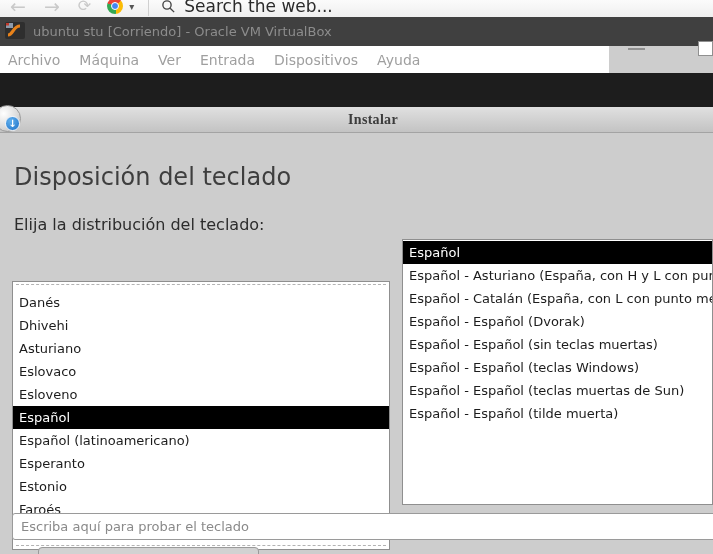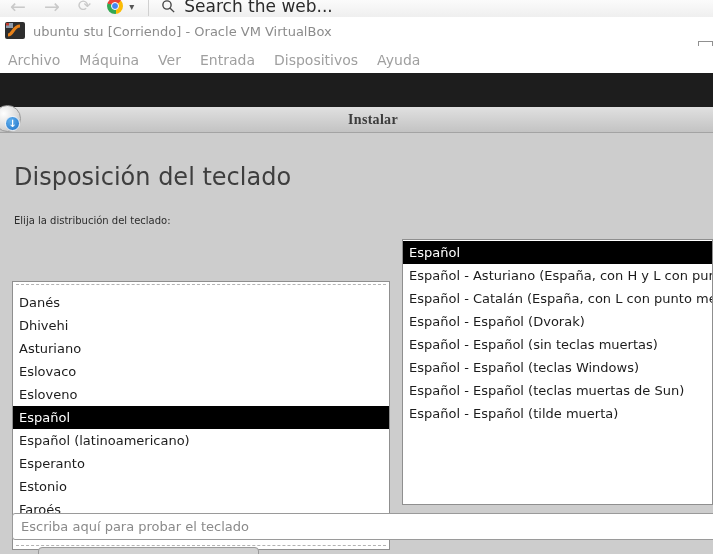--- a/index.html
+++ b/index.html
@@ -25,34 +25,34 @@
   .chrome-center{
     position:absolute;inset:4px;border-radius:50%;
     background:#4285f4;border:1.5px solid #fff;box-sizing:border-box;
   }
   .caret{color:#555;font-size:10px;margin-right:14px;}
   .sep{width:1px;height:20px;background:#d0d0d0;margin-right:12px;}
   .mag{width:15px;height:15px;margin-right:8px;flex:0 0 auto;}
   .search-text{color:#2b2b2b;font-size:17px;white-space:nowrap;}
   
   .vm-titlebar{
-    position:absolute;left:0;top:17px;width:713px;height:29px;background:#ffffff;
+    position:absolute;left:0;top:17px;width:713px;height:29px;background:#404040;
   }
   .vm-icon{position:absolute;left:5px;top:5px;width:20px;height:17px;}
   .vm-title{
     position:absolute;left:33px;top:7px;font-size:13px;color:#8c8c8c;white-space:nowrap;
   }
   .win-min{position:absolute;left:628px;top:31px;width:17px;height:2px;background:#909090;}
   .win-max{
     position:absolute;left:698px;top:24px;width:13px;height:13px;
     border:1px solid #909090;background:#fff;
   }
   
   .vm-menubar{
-    position:absolute;left:0;top:46px;width:713px;height:27px;background:#ffffff;
+    position:absolute;left:0;top:46px;width:609px;height:27px;background:#ffffff;
     display:flex;align-items:center;padding-left:8px;box-sizing:border-box;
   }
   .menu-item{color:#9f9f9f;font-size:14px;margin-right:19px;white-space:nowrap;}
   
   .vm-black{position:absolute;left:0;top:73px;width:713px;height:34px;background:#1d1d1d;}
   
   .inst-header{
     position:absolute;left:0;top:107px;width:713px;height:26px;
     background:linear-gradient(#e0e0e0,#c3c3c3);
     border-bottom:1px solid #a3a3a3;box-sizing:border-box;
@@ -70,21 +70,21 @@
   }
   .inst-title{
     position:absolute;left:373px;top:112px;transform:translateX(-50%);
     font-size:14px;font-weight:bold;color:#3c3c3c;letter-spacing:0.3px;font-family:Liberation Serif, serif;
   }
   
   .page-title{
     position:absolute;left:14px;top:163px;font-size:24px;color:#3e3e3e;
   }
   .prompt{
-    position:absolute;left:14px;top:215px;font-size:10px;color:#2c2c2c;
+    position:absolute;left:14px;top:215px;font-size:16px;color:#2c2c2c;
   }
   .list{
     position:absolute;background:#ffffff;border:1px solid #8f8f8f;box-sizing:border-box;
     overflow:hidden;
   }
   .list-left{left:12px;top:236px;width:378px;height:269px;padding-top:9px;margin-top:45px;}
   .list-left::before,.list-left::after{
     content:"";position:absolute;left:3px;right:3px;border-top:1px dashed #b3b3b3;
   }
   .list-left::before{top:2px;}

